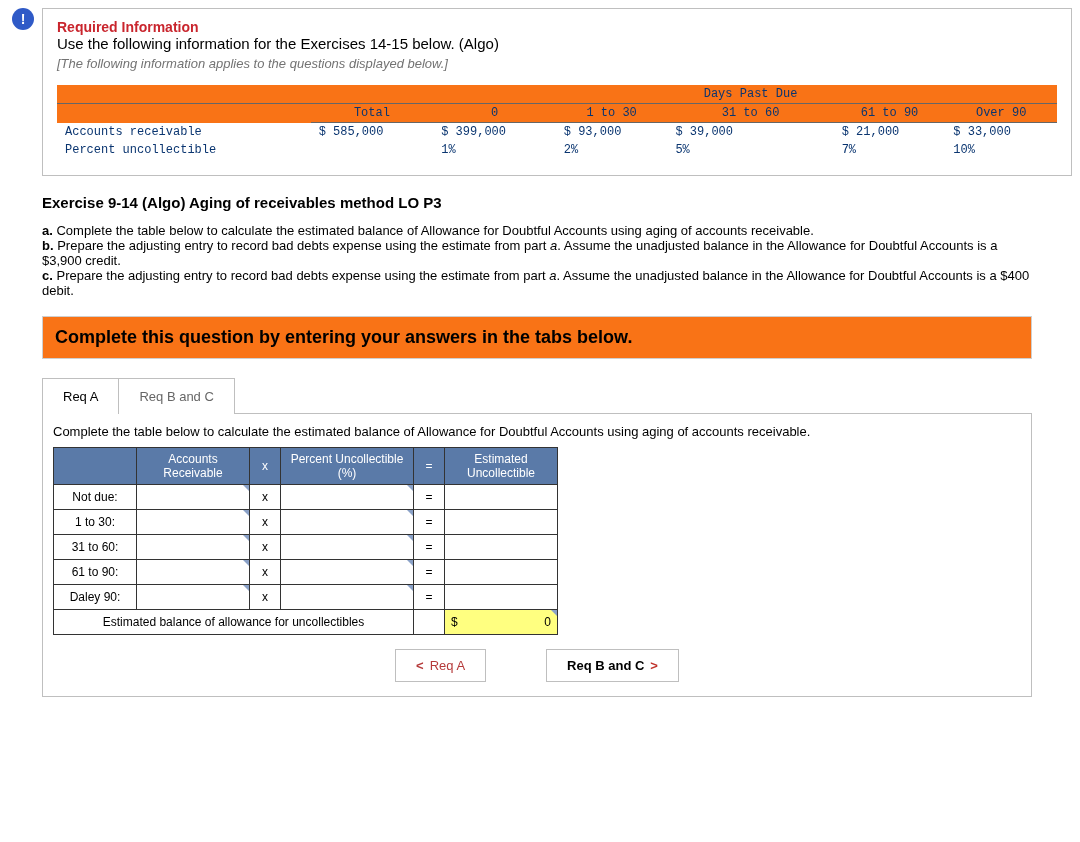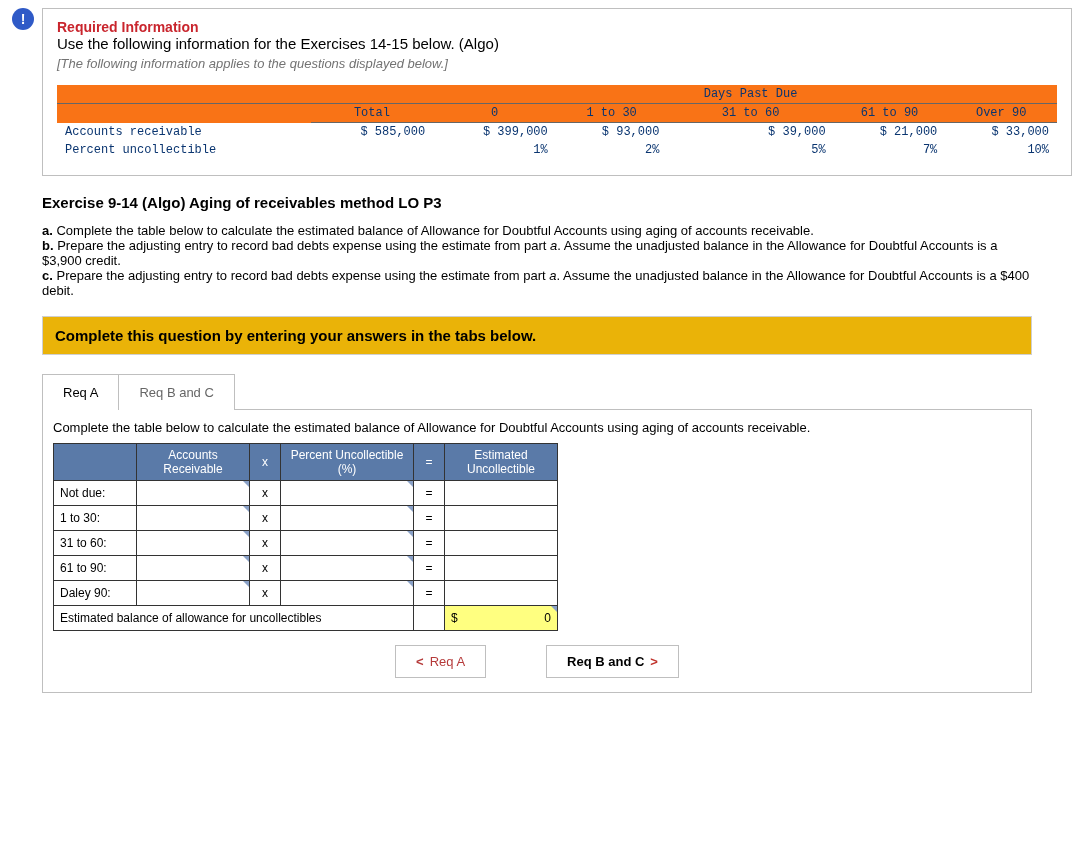--- a/index.html
+++ b/index.html
@@ -7,42 +7,42 @@
   .alert-icon { width:22px; height:22px; border-radius:50%; background:#2f5ac7; color:#fff; display:flex; align-items:center; justify-content:center; font-weight:bold; position:absolute; left:12px; top:8px; font-size:14px;}
   .req-box { margin-left:34px; border:1px solid #bfbfbf; padding:10px 14px 16px 14px; background:#fff;}
   .req-title { color:#c9252d; font-weight:bold; margin-bottom:0; font-size:14px;}
   .bold { font-weight:normal; font-size:15px; }
   .ital { font-style:italic; color:#737373; margin-top:4px; font-size:13px;}
   .para { margin-top:6px; font-size:13px;}
   
   .aging { width:100%; border-collapse:collapse; margin-top:14px; font-family: "Courier New", monospace; font-size:12px; color:#0a3570;}
   .aging td, .aging th { padding:2px 8px;}
   .grey { background:#f97316;}
-  .r { text-align:right;font-family:Liberation Mono, monospace;}
+  .r { font-family:Liberation Mono, monospace;}
   .l { text-align:left;}
   .c { text-align:center;}
   .border-top-row td { border-top:1px solid #666;}
   .row-label { font-family:"Courier New", monospace; color:#0a3570;}
   
   .ex-heading { margin: 18px 0 12px 34px; font-weight:bold; font-size:15px;}
   .body-left { margin-left:34px; margin-right:40px;}
   .part-text b { font-weight:bold;}
-  .hint { background:#eab308; border:1px solid #cfcfcf; margin:18px 0; padding:10px 12px; font-weight:bold; font-size:15px;}
+  .hint { background:#f97316; border:1px solid #cfcfcf; margin:18px 0; padding:10px 12px; font-weight:bold; font-size:18px;}
   
   .tabs { display:flex; }
   .tab { border:1px solid #bfbfbf; border-bottom:none; padding:10px 20px; font-size:13px; background:#fff; position:relative; top:1px;}
   .tab.active { font-weight:normal;}
   .tab.inactive { color:#666; border-left:none;}
   
   .answer-box { border:1px solid #bfbfbf; padding:10px 10px 14px 10px; background:#fff;}
   .prompt { font-family: Arial, sans-serif; color:#000; margin-bottom:8px; font-size:13px;}
   table.calc { border-collapse:collapse; font-size:12px; }
   table.calc th { background:#5a7aa8; color:#fff; font-weight:normal; border:1px solid #333; padding:4px 6px; white-space:normal;}
   table.calc td { border:1px solid #333; padding:3px 6px; background:#fff; height:18px;}
-  table.calc td.lbl { text-align:left; min-width:70px;margin-left:28px;}
+  table.calc td.lbl { text-align:center; min-width:70px;margin-left:28px;}
   .corner { position:relative;}
   .corner::before { content:""; position:absolute; right:0; top:0; border-top:6px solid #8aa1c7; border-left:6px solid transparent;}
   .cell-in { min-width:80px; }
   .x-cell { text-align:center; width:18px;}
   .eq-cell { text-align:center; width:18px;}
   .total-val { background:#ffff80 !important; text-align:right; min-width:90px;}
   
   .navbtns { display:flex; justify-content:center; gap:60px; margin-top:14px;}
   .navbtn { border:1px solid #bfbfbf; padding:8px 20px; font-size:13px; display:flex; align-items:center; gap:6px;}
   .navbtn.prev { color:#b53a3a;}

